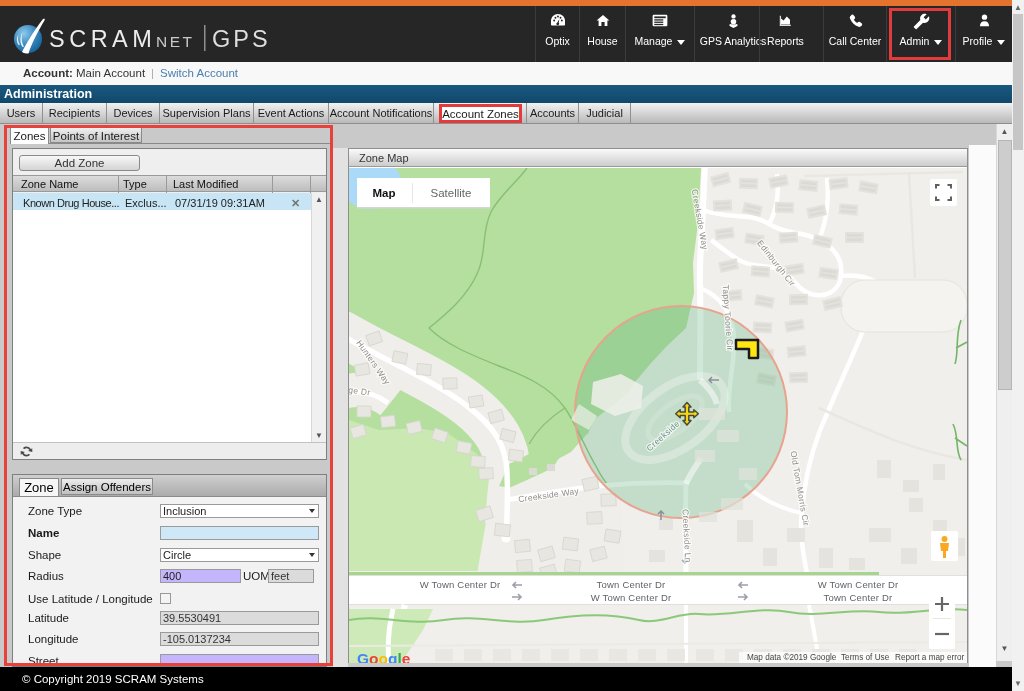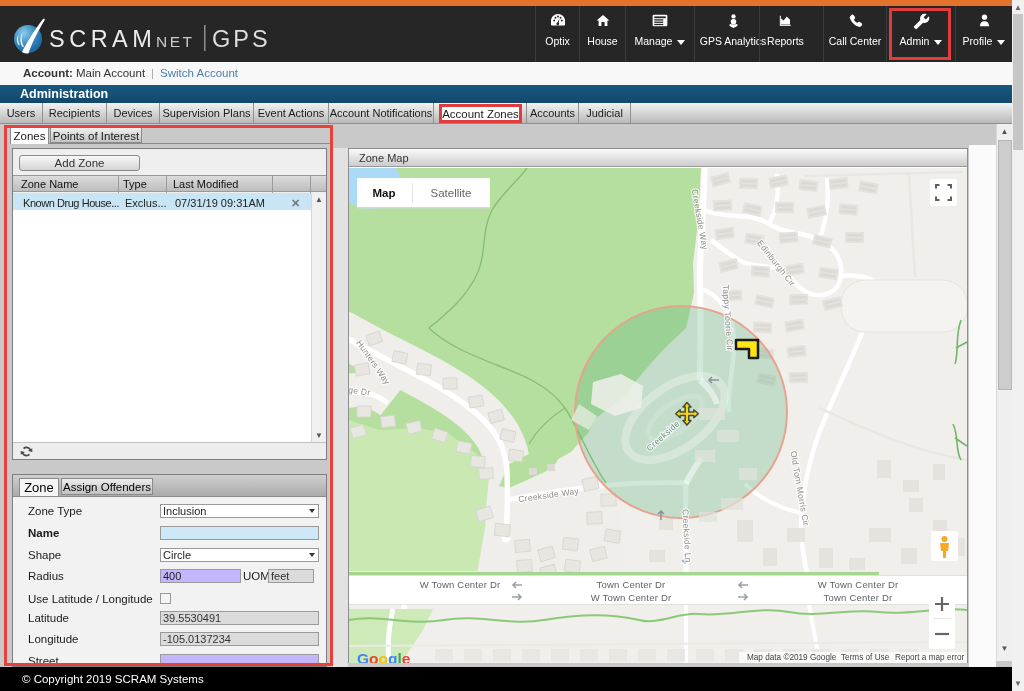--- a/index.html
+++ b/index.html
@@ -13,21 +13,21 @@
 .navitem .ic { position:absolute; top:7px; left:0; right:0; height:18px; }
 .navitem .lb { position:absolute; top:29px; left:0; right:0; font-size:10.5px; font-weight:normal; white-space:nowrap; }
 .caret { display:inline-block; width:0; height:0; border-left:4px solid transparent; border-right:4px solid transparent; border-top:5px solid #fff; vertical-align:middle; margin-left:5px; }
 #adminredbox { left:889px; top:8px; width:62px; height:52px; border:3px solid #e23b3b; z-index:5; }
 
 #acctbar { left:0; top:62px; width:1012px; height:23px; background:#f8f8f8; font-size:11.5px; color:#333; line-height:23px; }
 #acctbar b { margin-left:23px; }
 #acctbar .sep { color:#aaa; margin:0 6px; }
 #acctbar .lnk { color:#4c80ae; }
 
-#adminbar { left:0; top:85px; width:1012px; height:18px; background:linear-gradient(#19587f,#12486c); color:#fff; font-size:12.5px; font-weight:bold; line-height:18px; padding-left:20px; }
+#adminbar { left:0; top:85px; width:1012px; height:18px; background:linear-gradient(#19587f,#12486c); color:#fff; font-size:12.5px; font-weight:bold; line-height:18px; padding-left:4px; }
 
 #tabrow { left:0; top:103px; width:1012px; height:21px; background:linear-gradient(#f2f2f2,#b9b9b9); border-bottom:1px solid #8e8e8e; }
 .mtab { position:absolute; top:0; height:20px; font-size:11px; color:#1a1a1a; text-align:center; line-height:20px; border-right:1px solid #909090; }
 #aztab { position:absolute; left:439px; top:1px; width:83px; height:19px; background:#fff; border:3px solid #e23b3b; z-index:4; font-size:11.5px; color:#1a1a1a; text-align:center; line-height:14px; }
 
 #content { left:0; top:124px; width:1012px; height:412px; background:#c9c9c9; }
 #redbox { left:4px; top:1px; width:329px; height:541px; border:3px solid #e8413c; z-index:10; }
 
 .ltab { position:absolute; font-size:11.5px; color:#1a1a1a; text-align:center; }
 #ztab1 { left:10px; top:3px; width:39px; height:17px; background:#fff; border:1px solid #8a8a8a; border-bottom:none; line-height:17px; z-index:2; }

